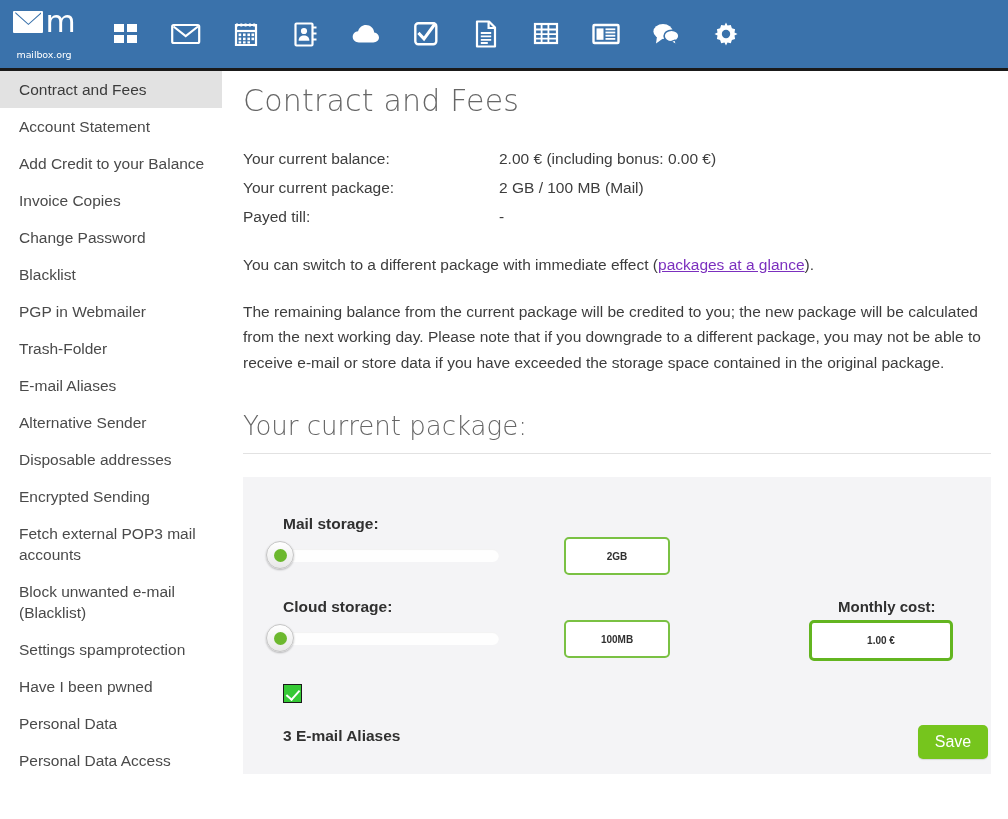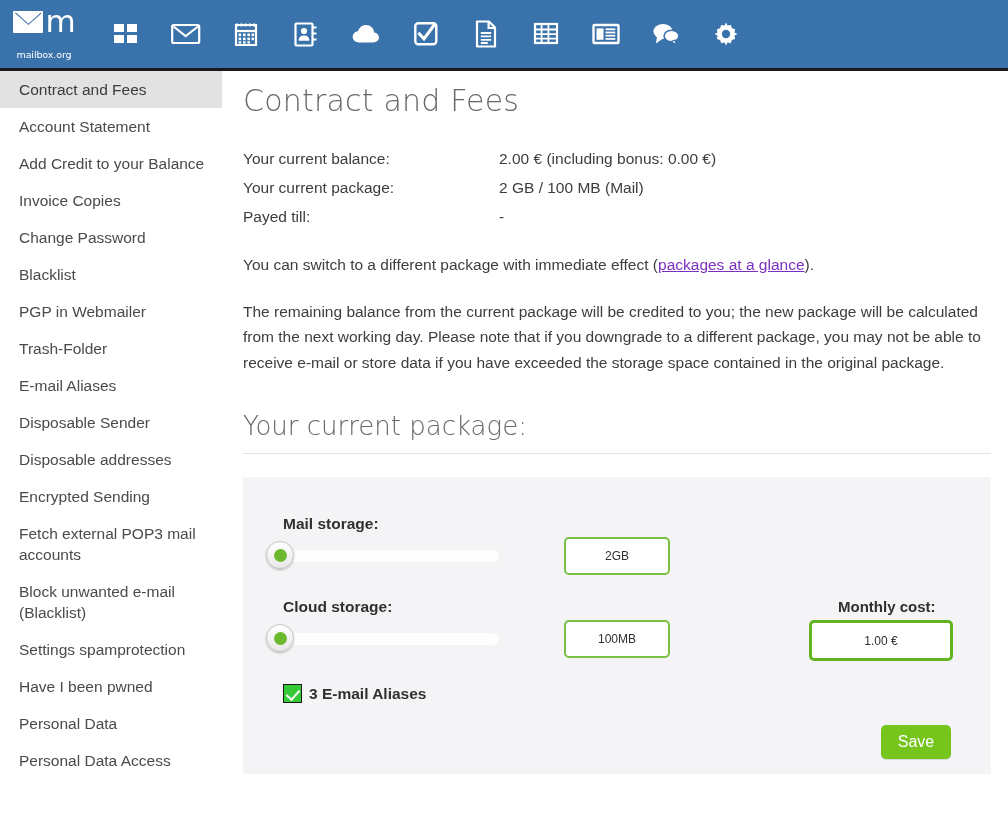--- a/index.html
+++ b/index.html
@@ -151,32 +151,33 @@
     width: 13px; height: 13px;
     border-radius: 50%;
     background: #6cb82e;
   }
   .valuebox {
     position: absolute;
     background: #ffffff;
     border: 2px solid #7ac143;
     border-radius: 5px;
     display: flex; align-items: center; justify-content: center;
-    font-size: 12px; font-weight: normal; color: #303030;
+    font-size: 10px; font-weight: bold; color: #303030;
   }
   .valuebox.cost { border-width: 3px; border-color: #63b520; }
   .cost-label {
     position: absolute;
     font-size: 15px; font-weight: bold; color: #303030;
   }
   .feature {
     position: absolute;
     font-size: 15.5px; font-weight: bold; color: #303030;
-    display: flex; align-items: flex-start; gap: 7px;
+    display: flex; align-items: flex-start; gap: 22px;
     line-height: 22px;
+    flex-direction: column;
   }
   .chk {
     flex: 0 0 auto;
     width: 19px; height: 19px;
     background: #35c935;
     border: 1px solid #1a1a1a;
     position: relative;
     margin-top: 1px;
   }
   .chk:after {
@@ -339,21 +340,21 @@
 <div class="sidebar">
   <div class="side-item active">Contract and Fees</div>
   <div class="side-item">Account Statement</div>
   <div class="side-item">Add Credit to your Balance</div>
   <div class="side-item">Invoice Copies</div>
   <div class="side-item">Change Password</div>
   <div class="side-item">Blacklist</div>
   <div class="side-item">PGP in Webmailer</div>
   <div class="side-item">Trash-Folder</div>
   <div class="side-item">E-mail Aliases</div>
-  <div class="side-item">Disposable Sender</div>
+  <div class="side-item">Alternative Sender</div>
   <div class="side-item">Disposable addresses</div>
   <div class="side-item">Encrypted Sending</div>
   <div class="side-item">Fetch external POP3 mail accounts</div>
   <div class="side-item">Block unwanted e-mail (Blacklist)</div>
   <div class="side-item">Settings spamprotection</div>
   <div class="side-item">Have I been pwned</div>
   <div class="side-item">Personal Data</div>
   <div class="side-item">Personal Data Access</div>
 </div>
 
@@ -398,16 +399,16 @@
 
     <div class="cost-label" style="left:595px; top:121px;">Monthly cost:</div>
     <div class="valuebox cost" style="left:566px; top:143px; width:144px; height:41px;">1.00 €</div>
 
     <div class="feature" style="left:40px; top:206px; width:230px;">
       <span class="chk"></span>
       <span>3 E-mail Aliases</span>
     </div>
 
 
-    <button class="save-btn" style="left:638px; top:248px;">Save</button>
+    <button class="save-btn" style="left:675px; top:248px;">Save</button>
 
   </div>
 </div>
 
 </body></html>

